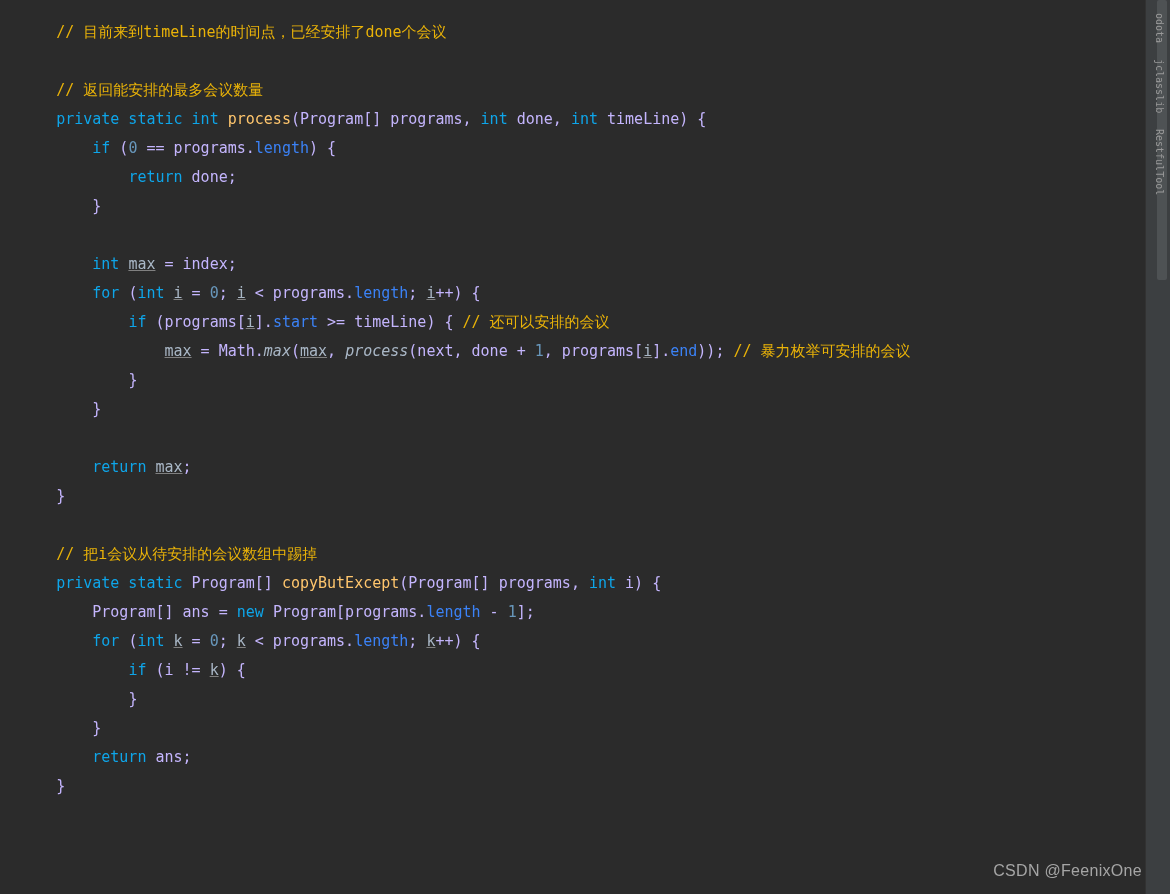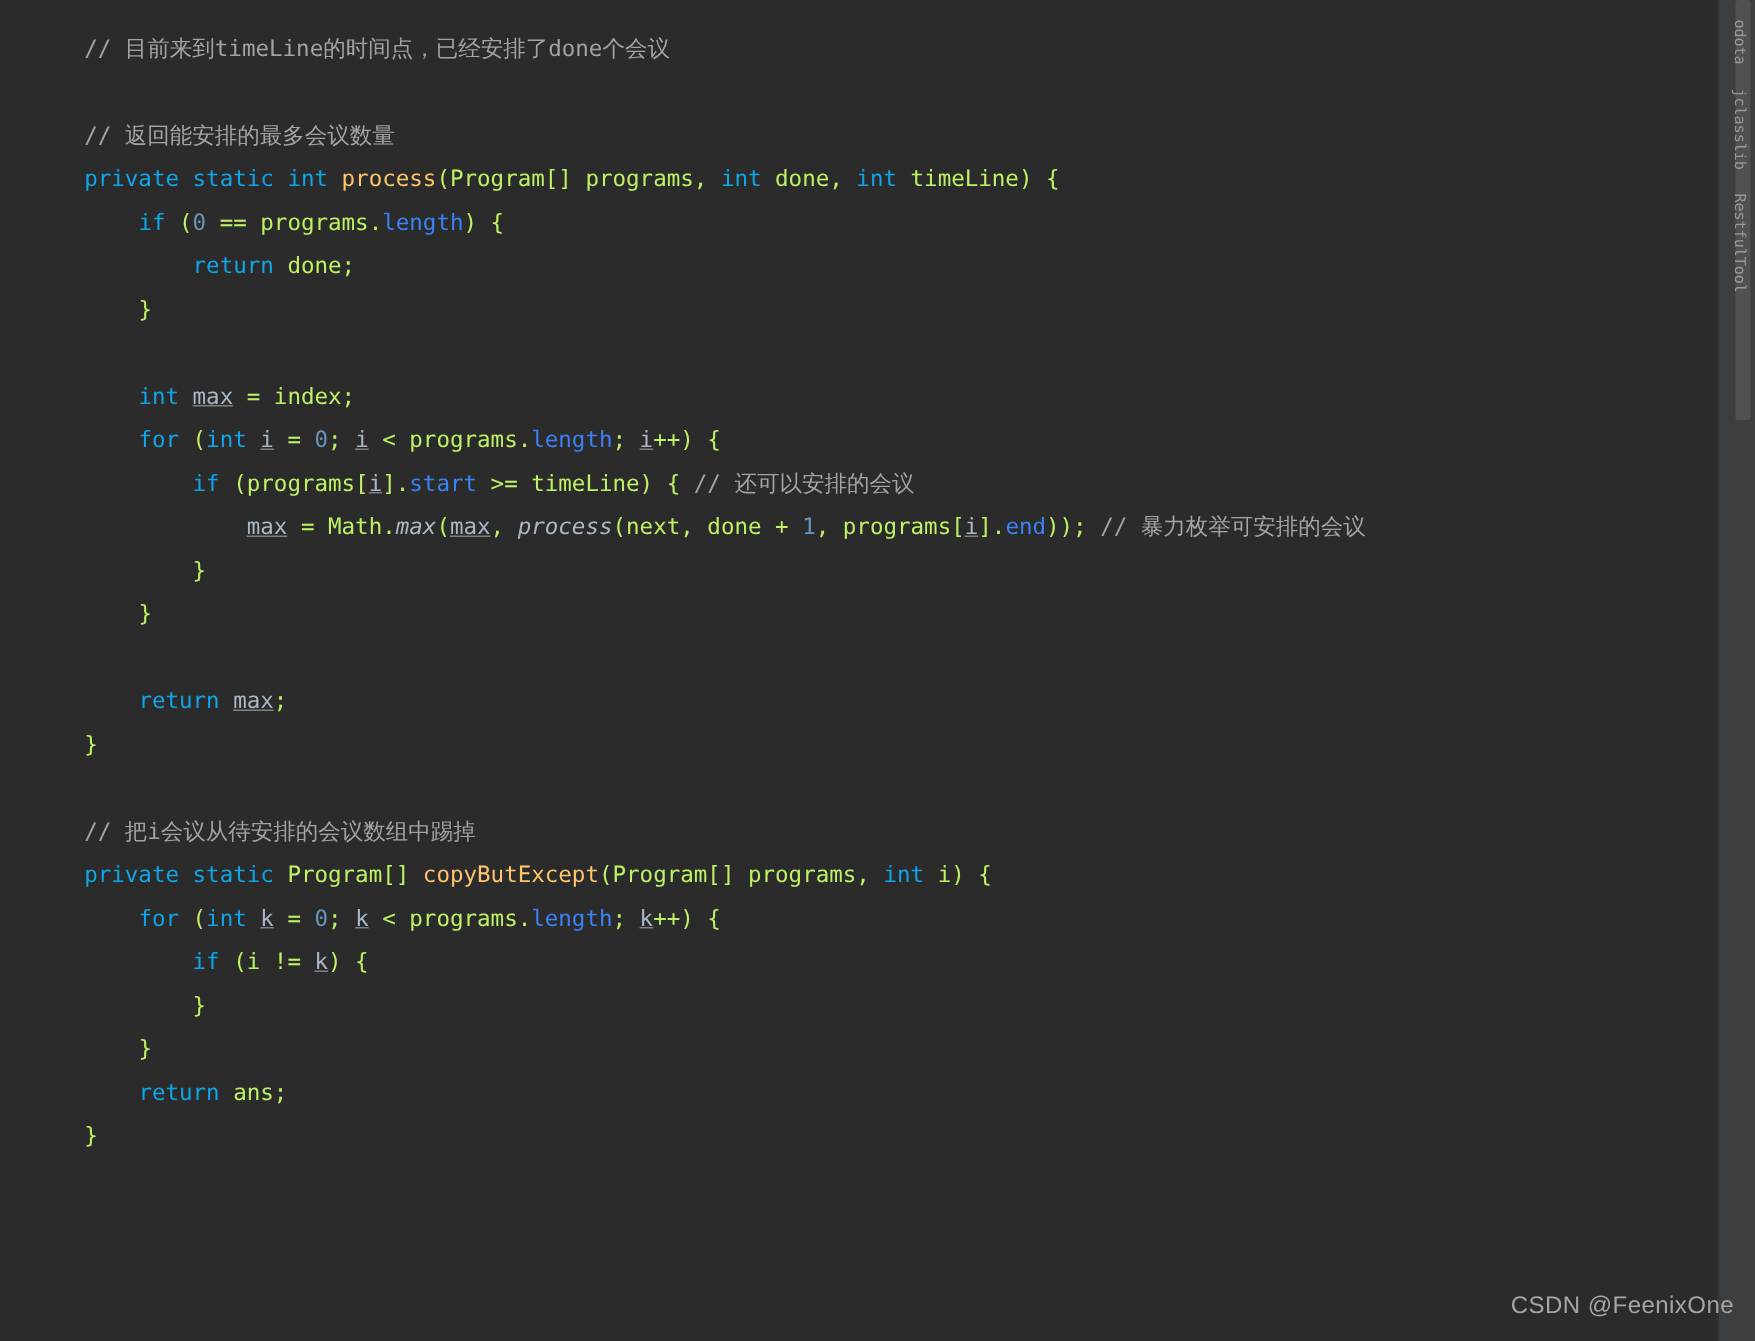--- a/index.html
+++ b/index.html
@@ -11,28 +11,28 @@
       height: 894px;
       position: relative;
       overflow: hidden;
     }
     .editor {
       padding: 18px 0 0 20px;
       line-height: 29px;
       color: #a9b7c6;
     }
     .line { white-space: pre; height: 29px; }
-    .comment { color: #a3a3a3; }
+    .comment { color: #eab308; }
     .keyword { color: #0ea5e9; }
     .method-decl { color: #ffc66d; }
     .method-call-italic { font-style: italic; }
     .field { color: #3b82f6; }
     .number { color: #6897bb; }
     .underline { text-decoration: underline; text-decoration-color: #808080; }
-    .paren { color: #bef264; }
+    .paren { color: #c4b5fd; }
     
     .right-gutter {
       position: absolute;
       right: 0;
       top: 0;
       bottom: 0;
       width: 25px;
       background: #3c3f41;
       border-left: 1px solid #323232;
     }
@@ -56,21 +56,21 @@
     }
     .side-tab {
       writing-mode: vertical-rl;
       font-size: 10px;
       color: #999;
       padding: 8px 2px;
       cursor: pointer;
     }
     .watermark {
       position: absolute;
-      right: 14px;
+      right: 28px;
       bottom: 14px;
       color: #a5a5a5;
       font-family: Arial, sans-serif;
       font-size: 16px;
       letter-spacing: 0.3px;
     }
   </style>
 </head>
 <body>
 
@@ -88,20 +88,21 @@
     <div class="line"><span>            </span><span class="keyword">if </span><span class="paren">(programs[</span><span class="underline">i</span><span class="paren">].</span><span class="field">start</span><span class="paren"> &gt;= timeLine) { </span><span class="comment">// 还可以安排的会议</span></div>
     <div class="line"><span>                </span><span class="underline">max</span><span class="paren"> = Math.</span><span class="method-call-italic">max</span><span class="paren">(</span><span class="underline">max</span><span class="paren">, </span><span class="method-call-italic">process</span><span class="paren">(next, done + </span><span class="number">1</span><span class="paren">, programs[</span><span class="underline">i</span><span class="paren">].</span><span class="field">end</span><span class="paren">)); </span><span class="comment">// 暴力枚举可安排的会议</span></div>
     <div class="line"><span>            </span><span class="paren">}</span></div>
     <div class="line"><span>        </span><span class="paren">}</span></div>
     <div class="line"><span></span><span class="paren"></span></div>
     <div class="line"><span>        </span><span class="keyword">return </span><span class="underline">max</span><span class="paren">;</span></div>
     <div class="line"><span>    </span><span class="paren">}</span></div>
     <div class="line"><span></span><span class="paren"></span></div>
     <div class="line"><span>    </span><span class="comment">// 把i会议从待安排的会议数组中踢掉</span></div>
     <div class="line"><span>    </span><span class="keyword">private static </span><span class="paren">Program[] </span><span class="method-decl">copyButExcept</span><span class="paren">(Program[] programs, </span><span class="keyword">int </span><span class="paren">i) {</span></div>
+    <div class="line"><span>        </span><span class="paren">Program[] ans = </span><span class="keyword">new </span><span class="paren">Program[programs.</span><span class="field">length</span><span class="paren"> - </span><span class="number">1</span><span class="paren">];</span></div>
     <div class="line"><span>        </span><span class="keyword">for </span><span class="paren">(</span><span class="keyword">int </span><span class="underline">k</span><span class="paren"> = </span><span class="number">0</span><span class="paren">; </span><span class="underline">k</span><span class="paren"> &lt; programs.</span><span class="field">length</span><span class="paren">; </span><span class="underline">k</span><span class="paren">++) {</span></div>
     <div class="line"><span>            </span><span class="keyword">if </span><span class="paren">(i != </span><span class="underline">k</span><span class="paren">) {</span></div>
     <div class="line"><span>            </span><span class="paren">}</span></div>
     <div class="line"><span>        </span><span class="paren">}</span></div>
     <div class="line"><span>        </span><span class="keyword">return </span><span class="paren">ans;</span></div>
     <div class="line"><span>    </span><span class="paren">}</span></div>
   </div>
 
 <div class="right-gutter">
   <div class="scrollbar-thumb"></div>

